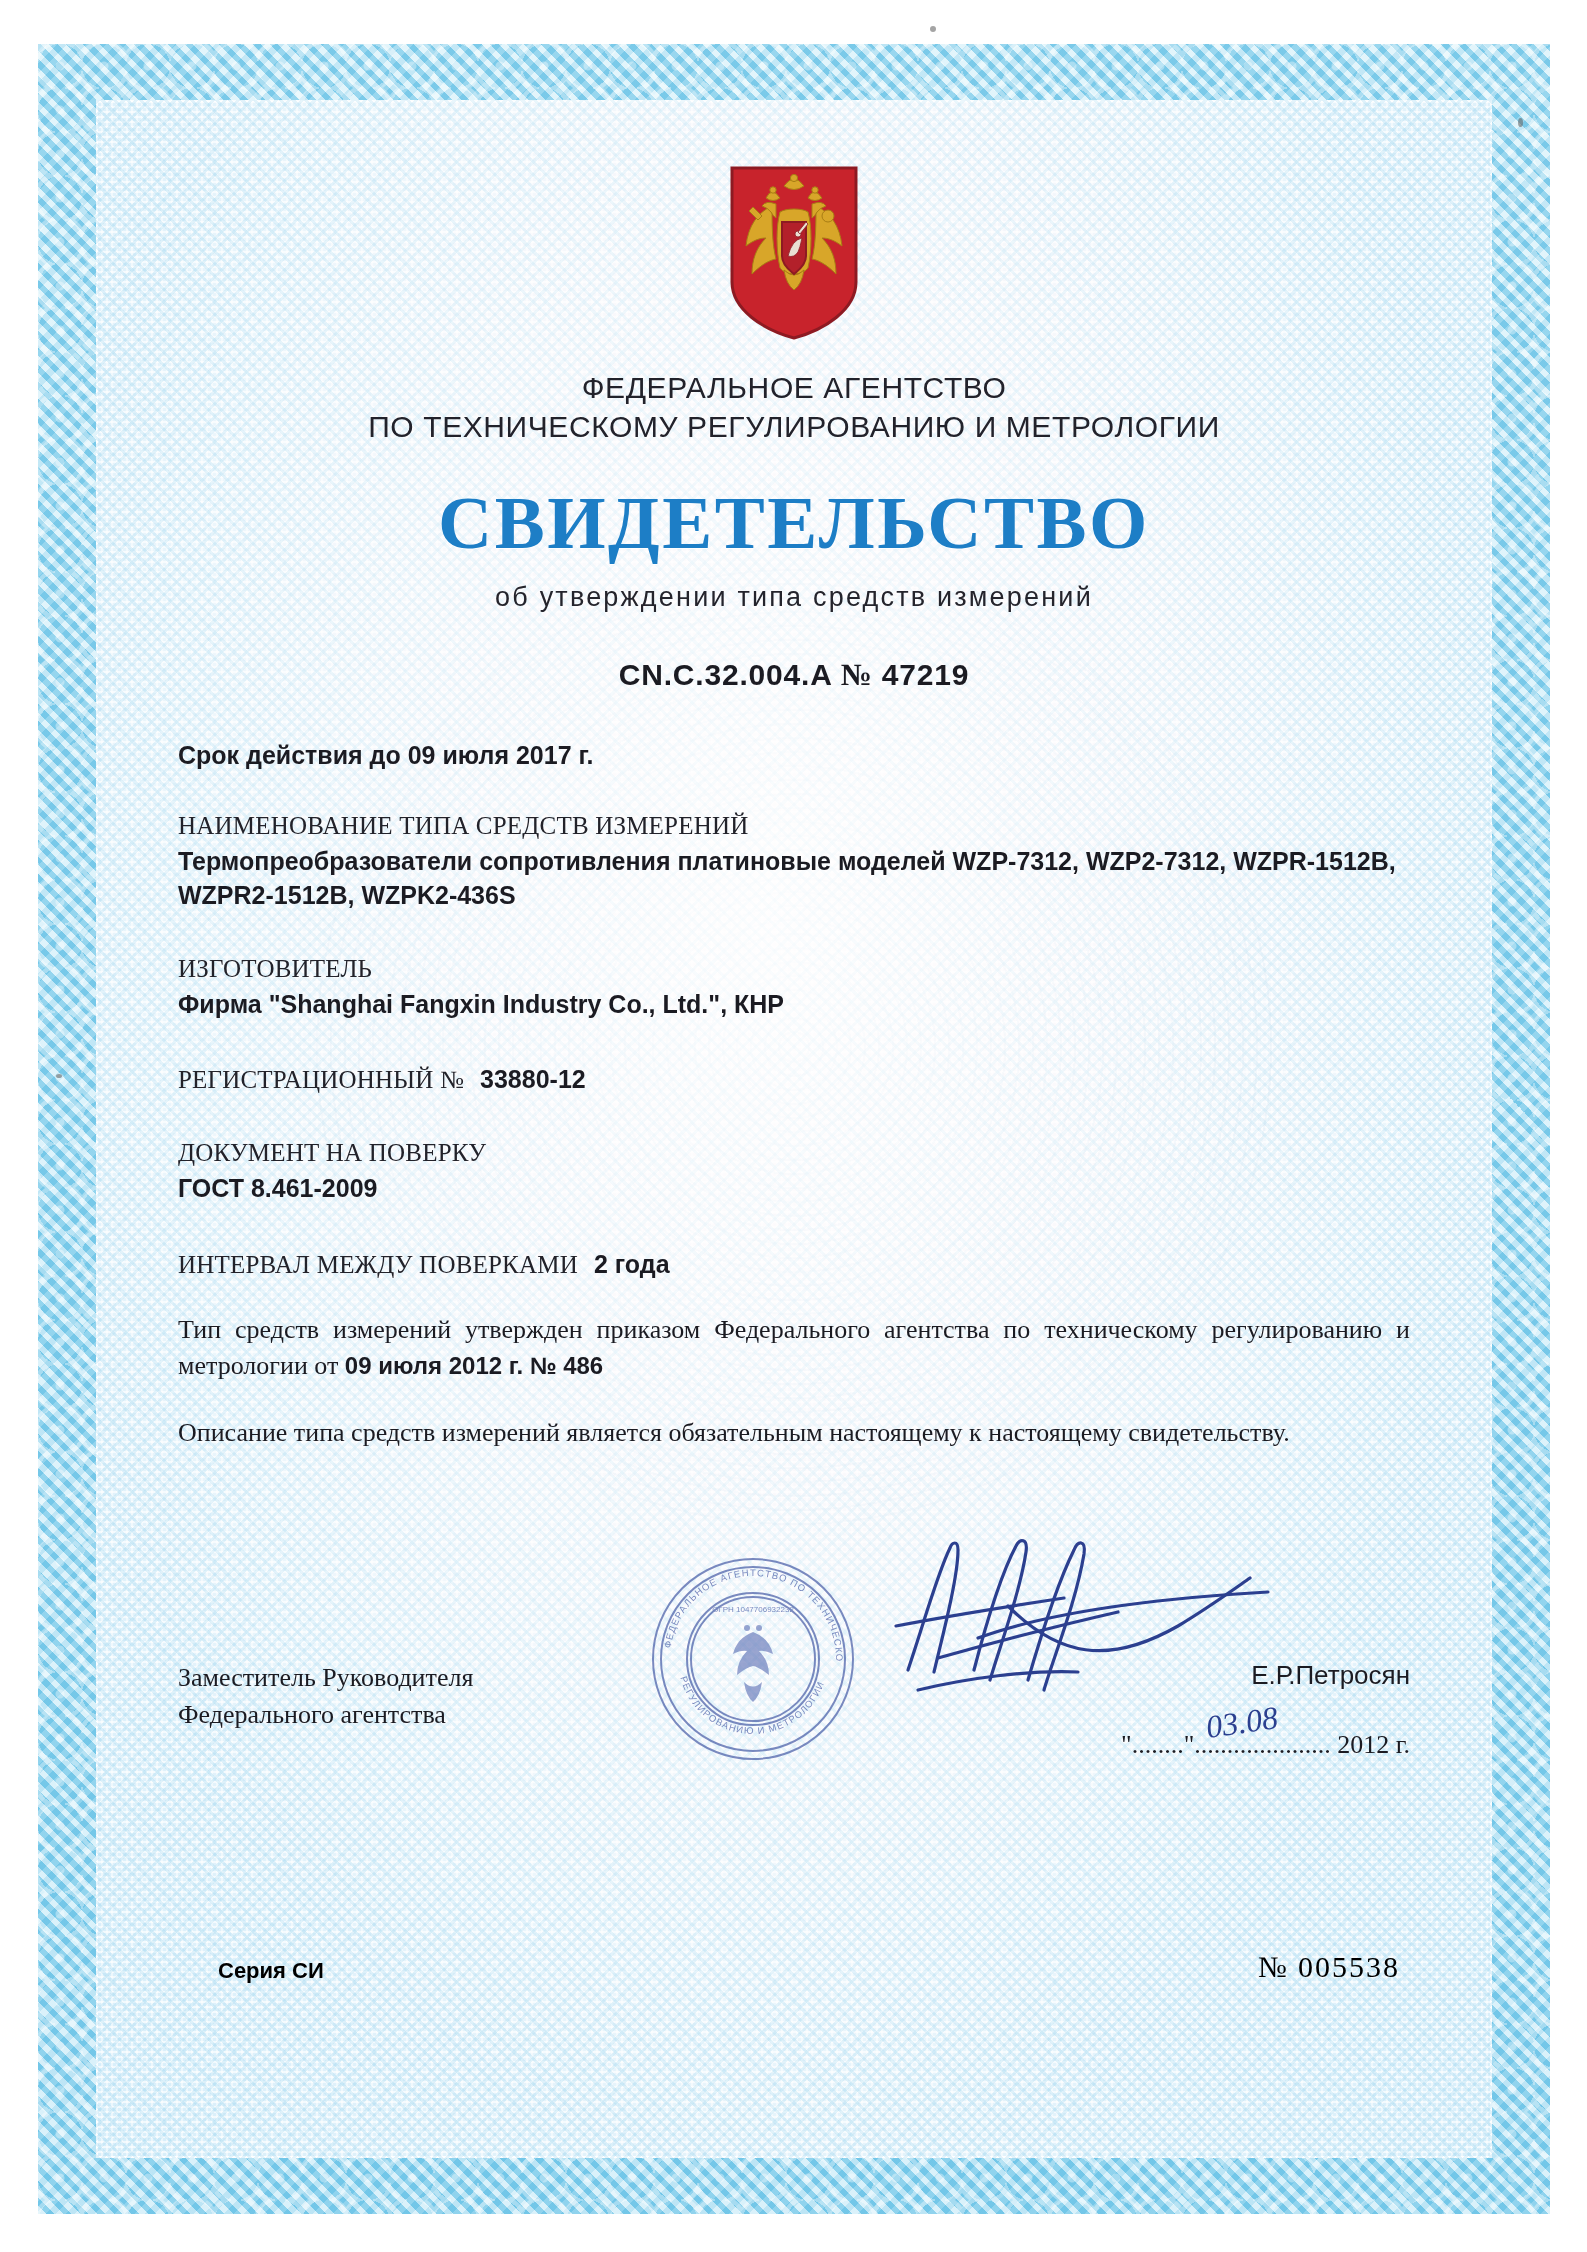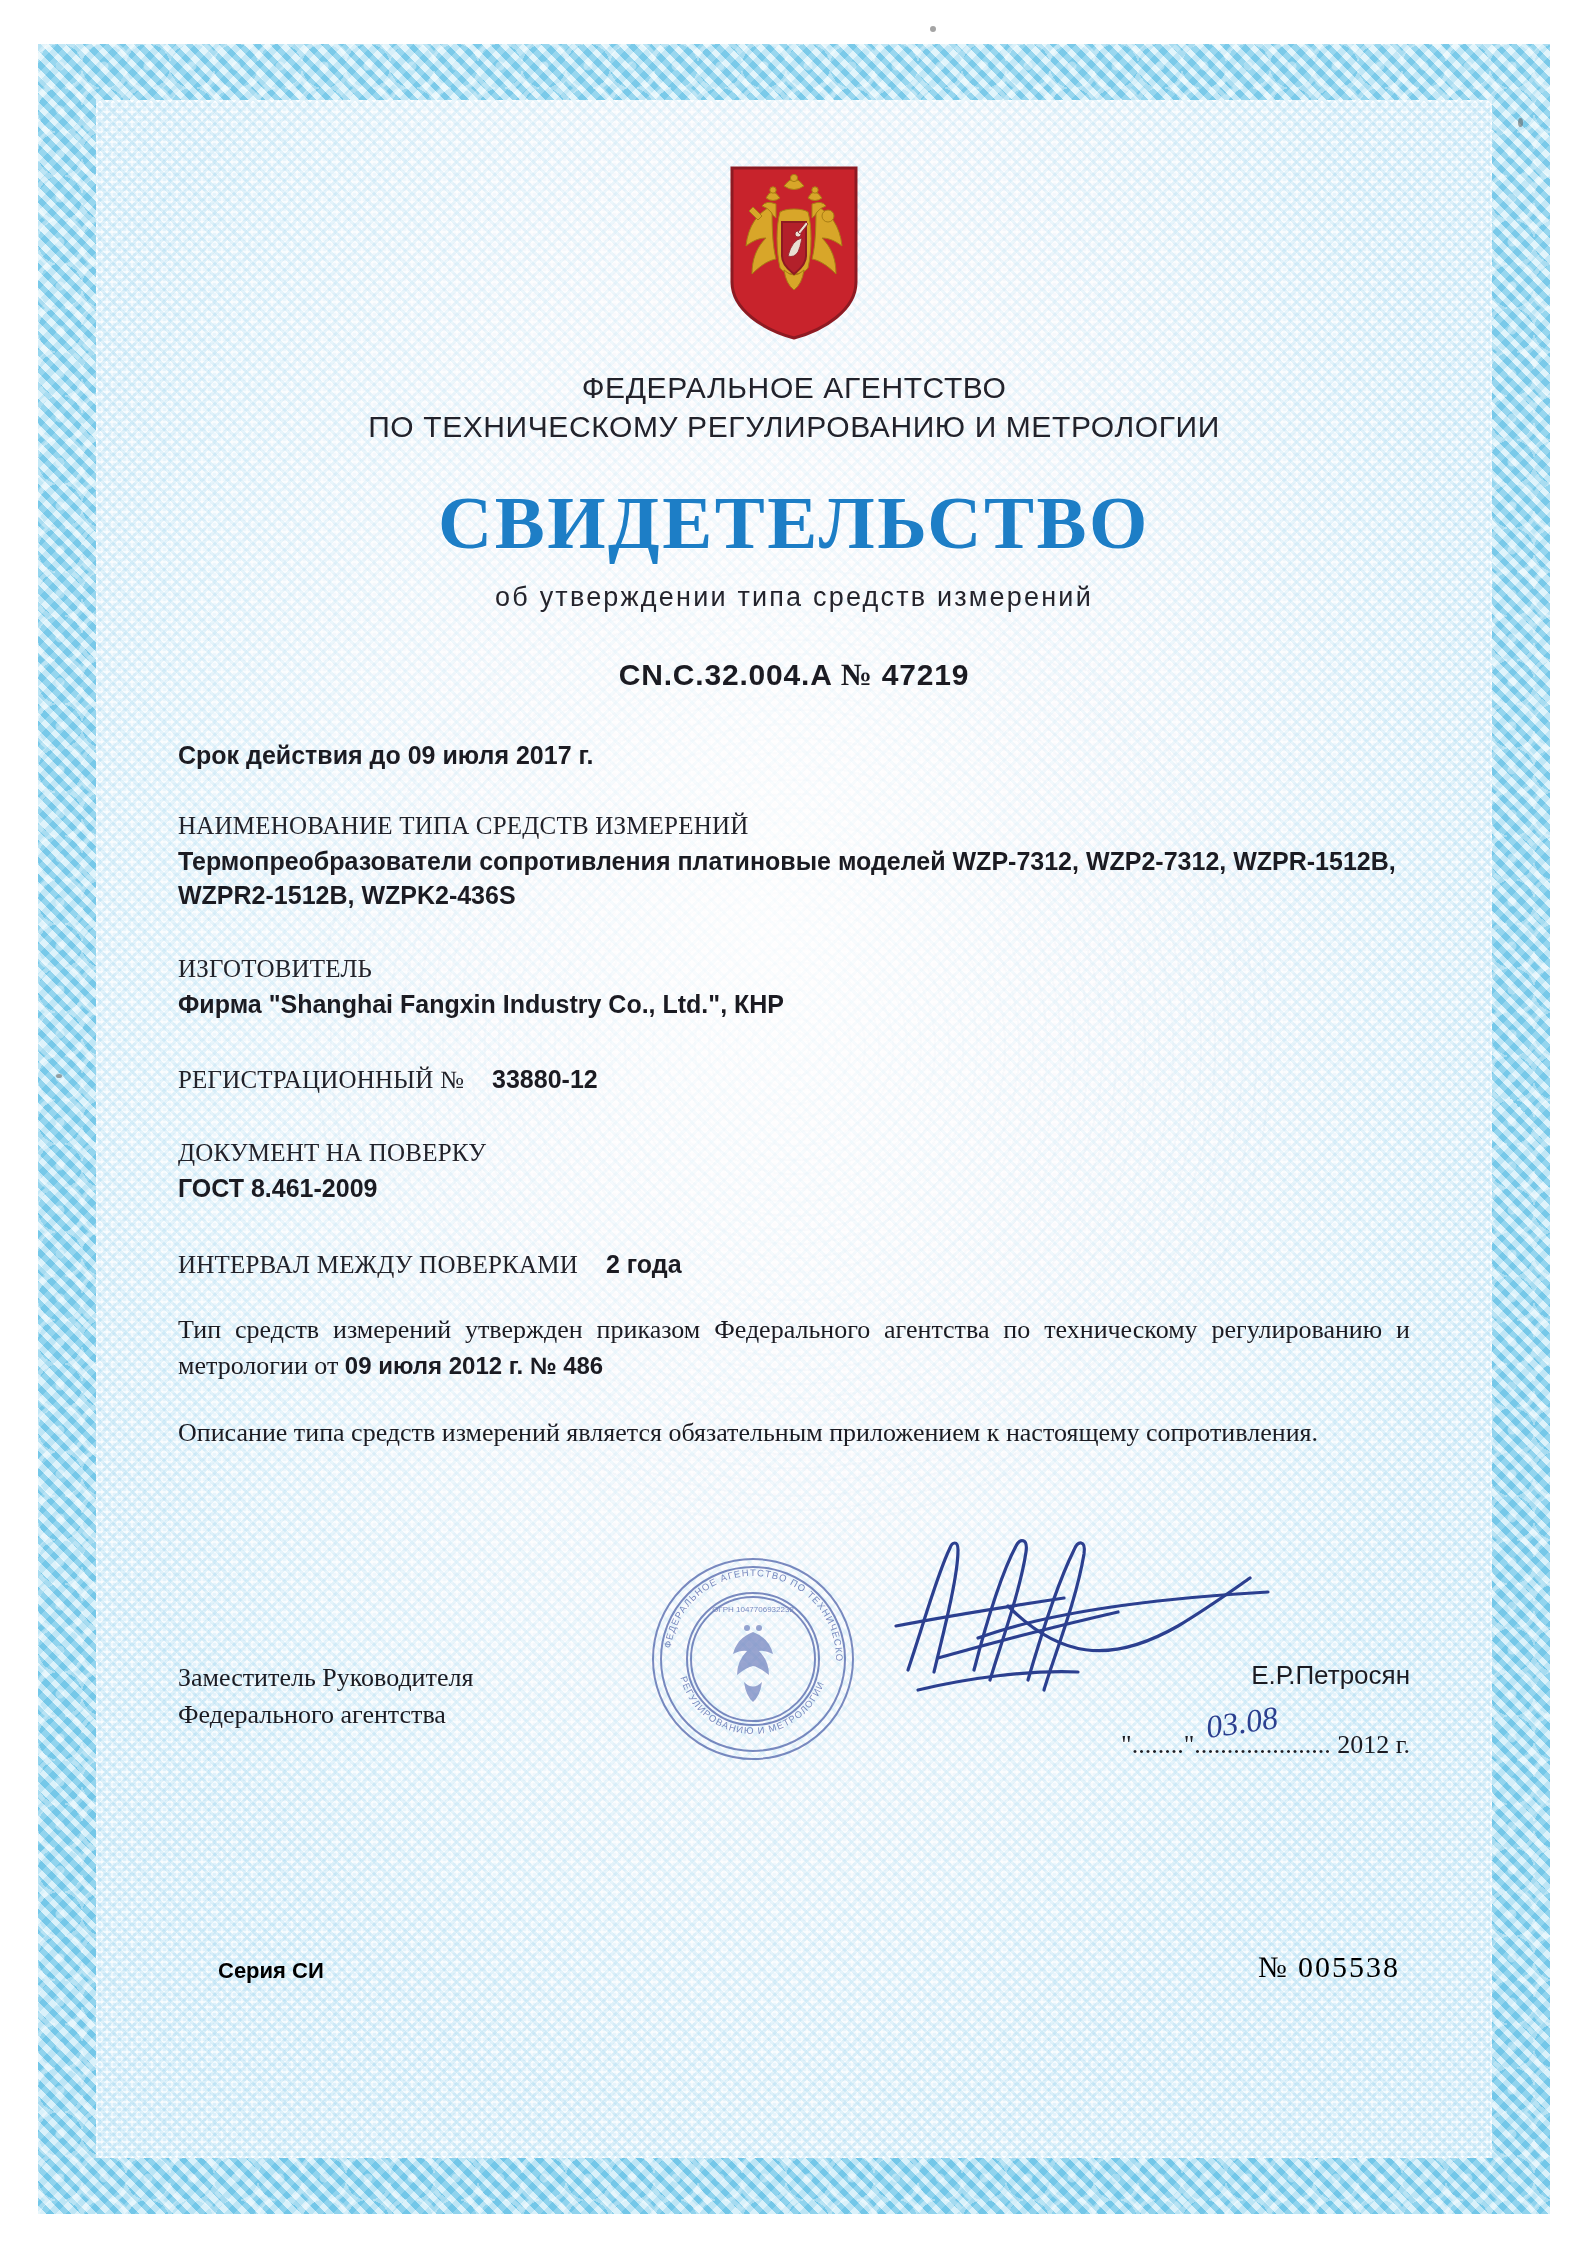--- a/index.html
+++ b/index.html
@@ -156,21 +156,21 @@
   .val {
     font-family: "Liberation Sans", sans-serif;
     font-weight: bold;
     font-size: 25px;
     line-height: 1.35;
     margin-top: 5px;
   }
   .inline-row {
     display: flex;
     align-items: baseline;
-    gap: 28px;
+    gap: 16px;
     flex-wrap: wrap;
   }
   .inline-row .lbl { white-space: nowrap; }
   .inline-row .val { margin-top: 0; }
 
   .para {
     font-family: "Liberation Serif", serif;
     font-size: 26px;
     line-height: 1.42;
     text-align: justify;
@@ -356,21 +356,21 @@
 
     <div class="block inline-row">
       <div class="lbl">ИНТЕРВАЛ МЕЖДУ ПОВЕРКАМИ</div>
       <div class="val">2 года</div>
     </div>
 
     <div class="para">
       <span>Тип средств измерений утвержден приказом Федерального агентства по техническому регулированию и метрологии от </span><b>09 июля 2012 г. № 486</b>
     </div>
 
-    <div class="para">Описание типа средств измерений является обязательным приложением к настоящему сопротивления.</div>
+    <div class="para">Описание типа средств измерений является обязательным настоящему к настоящему свидетельству.</div>
 
     <div class="sign-area">
 
       <div class="stamp">
         <svg viewBox="0 0 210 210" xmlns="http://www.w3.org/2000/svg">
           <defs>
             <path id="arcTop" d="M22,105 a83,83 0 1 1 166,0"></path>
             <path id="arcBottom" d="M30,105 a75,75 0 1 0 150,0"></path>
           </defs>
           <g fill="none" stroke="#4a5fa8" stroke-width="2">

